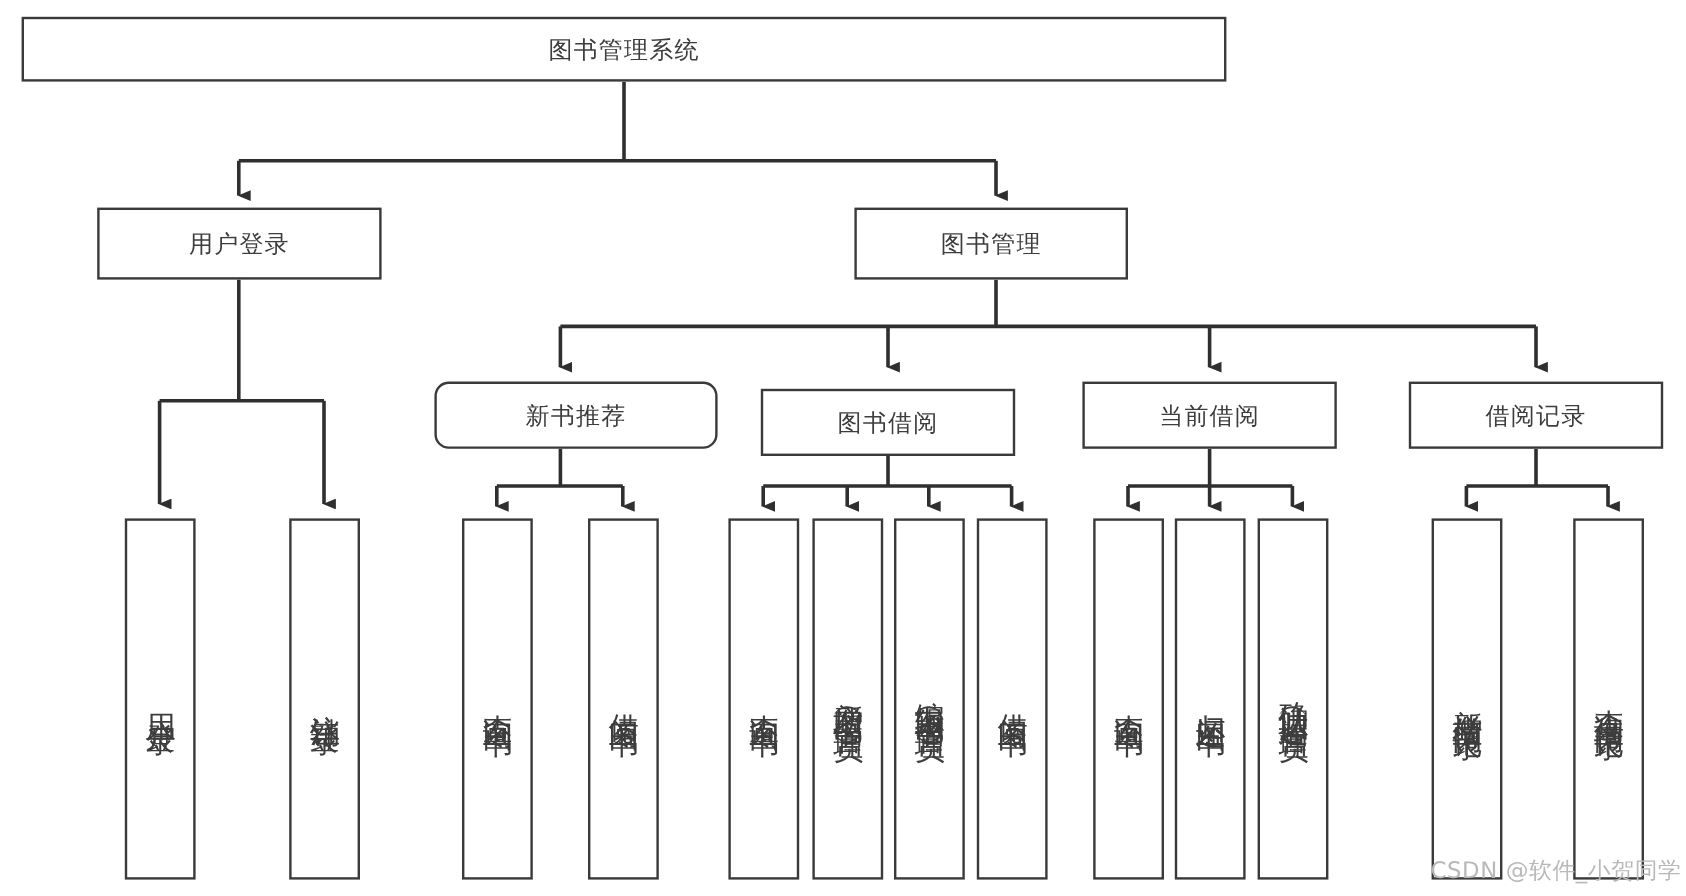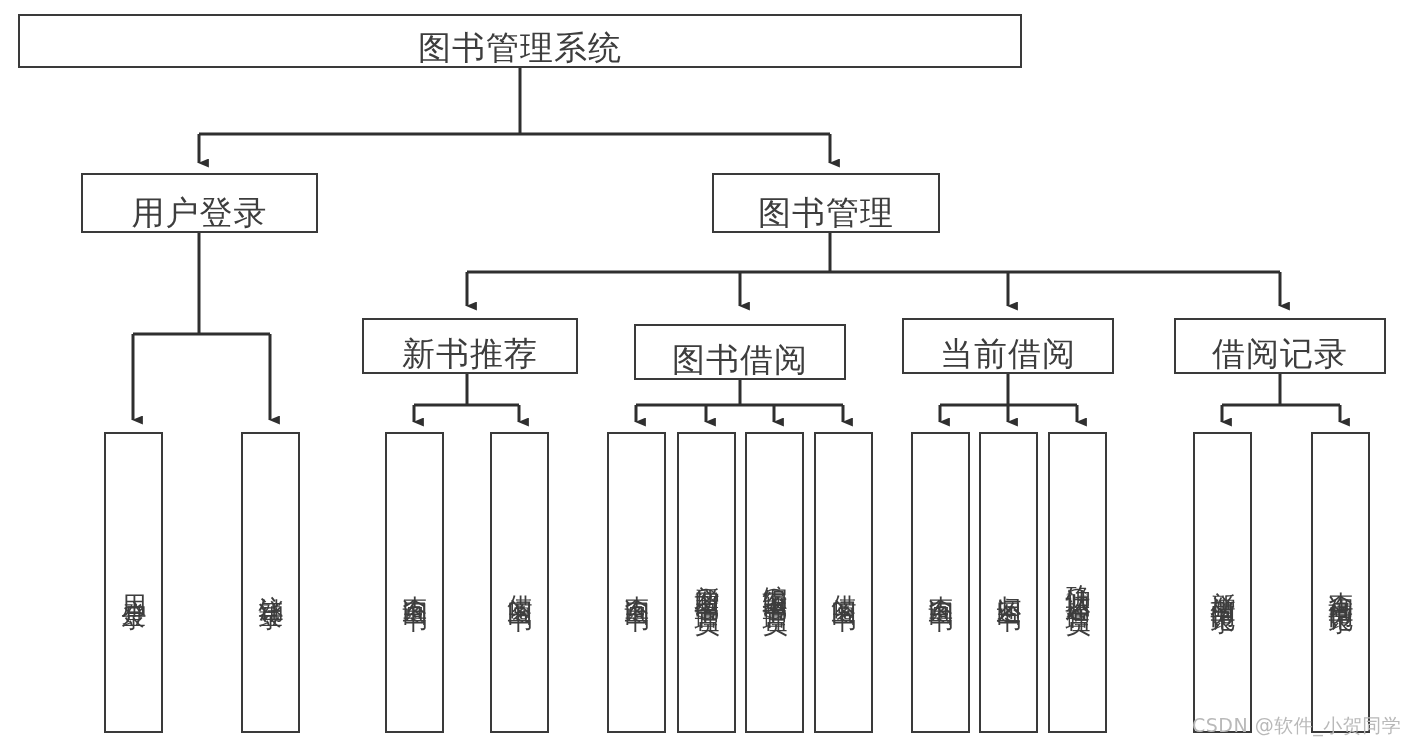--- a/index.html
+++ b/index.html
@@ -30,24 +30,23 @@
     position: absolute;
     box-sizing: border-box;
     background: #ffffff;
     border: 2px solid #3a3a3a;
     display: flex;
     align-items: center;
     justify-content: center;
     color: #3d3d3d;
   }
   .node.horiz {
-    font-size: 33px;
+    font-size: 20px;
     letter-spacing: 1px;
     line-height: 1.1;
-    align-items: flex-end;
   }
   .node.vert {
     writing-mode: vertical-rl;
     text-orientation: upright;
     font-size: 25px;
     line-height: 1.35;
     letter-spacing: 4px;
     padding-top: 4px;
     padding-bottom: 4px;
     align-items: center;
@@ -132,21 +131,21 @@
     <span>图书管理系统</span>
   </div>
 
   <div class="node horiz" style="left:81px; top:173px; width:237px; height:60px;">
     <span>用户登录</span>
   </div>
   <div class="node horiz" style="left:712px; top:173px; width:228px; height:60px;">
     <span>图书管理</span>
   </div>
 
-  <div class="node horiz" style="left:362px; top:318px; width:216px; height:56px;">
+  <div class="node horiz" style="left:362px; top:318px; width:236px; height:56px;border-radius:12px;">
     <span>新书推荐</span>
   </div>
   <div class="node horiz" style="left:634px; top:324px; width:212px; height:56px;">
     <span>图书借阅</span>
   </div>
   <div class="node horiz" style="left:902px; top:318px; width:212px; height:56px;">
     <span>当前借阅</span>
   </div>
   <div class="node horiz" style="left:1174px; top:318px; width:212px; height:56px;">
     <span>借阅记录</span>

